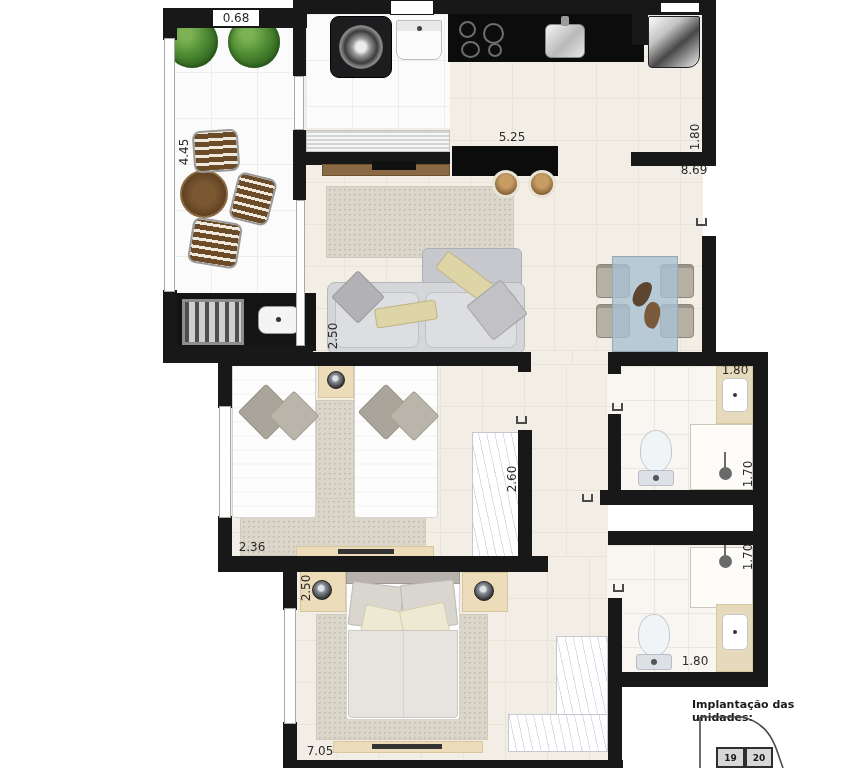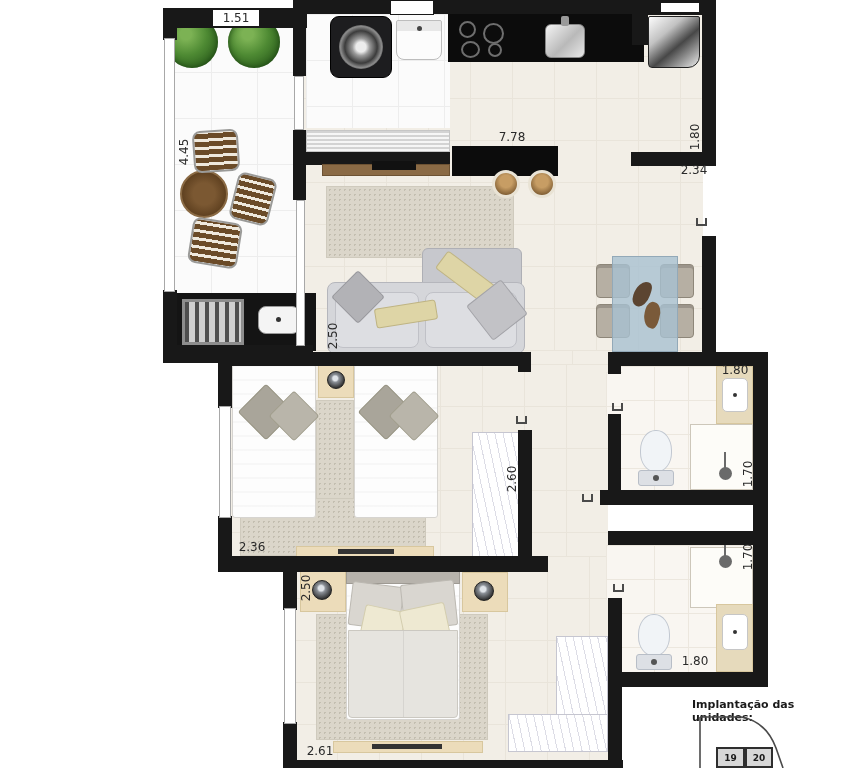--- a/index.html
+++ b/index.html
@@ -234,34 +234,34 @@
   <div class="w" style="left:283px;top:722px;width:14px;height:40px"></div>
   <div class="w" style="left:283px;top:760px;width:340px;height:8px"></div>
 
   <div class="dm" style="left:696px;top:218px"></div>
   <div class="dm" style="left:516px;top:416px"></div>
   <div class="dm" style="left:612px;top:403px"></div>
   <div class="dm" style="left:582px;top:494px"></div>
   <div class="dm" style="left:613px;top:584px"></div>
 
   <div class="wallgap" style="left:212px;top:9px;width:48px;height:18px"></div>
-  <div class="lbl" style="left:212px;top:11px;width:48px">1.51</div>
+  <div class="lbl" style="left:212px;top:11px;width:48px">0.68</div>
   <div class="lbl vl" style="left:164px;top:145px">4.45</div>
-  <div class="lbl" style="left:488px;top:130px;width:48px">7.78</div>
+  <div class="lbl" style="left:488px;top:130px;width:48px">5.25</div>
   <div class="lbl vl" style="left:675px;top:130px">1.80</div>
-  <div class="lbl" style="left:668px;top:163px;width:52px">2.34</div>
+  <div class="lbl" style="left:668px;top:163px;width:52px">8.69</div>
   <div class="lbl vl" style="left:313px;top:329px">2.50</div>
   <div class="lbl" style="left:228px;top:540px;width:48px">2.36</div>
   <div class="lbl vl" style="left:492px;top:472px">2.60</div>
   <div class="lbl" style="left:716px;top:363px;width:38px">1.80</div>
   <div class="lbl vl" style="left:728px;top:467px">1.70</div>
   <div class="lbl vl" style="left:728px;top:550px">1.70</div>
   <div class="lbl" style="left:674px;top:654px;width:42px">1.80</div>
   <div class="lbl vl" style="left:286px;top:581px">2.50</div>
-  <div class="lbl" style="left:296px;top:744px;width:48px">2.61</div>
+  <div class="lbl" style="left:296px;top:744px;width:48px">7.05</div>
 
   <div style="left:692px;top:698px;width:160px;height:14px;font-size:11px;font-weight:bold;color:#1a1a1a;z-index:8">Implantação das unidades:</div>
   <svg style="left:693px;top:710px;z-index:8" width="100" height="58" viewBox="0 0 100 58">
     <path d="M7,7 H48 C66,10 77,22 83,38 L90,58" fill="none" stroke="#4a4a4a" stroke-width="1.6"></path>
     <line x1="7" y1="7" x2="7" y2="58" stroke="#4a4a4a" stroke-width="1.6"></line>
   </svg>
   <div style="left:716px;top:747px;width:29px;height:21px;background:#d7d7d7;border:2px solid #2e2e2e;z-index:9;
        display:flex;align-items:center;justify-content:center;font-size:9px;font-weight:bold;color:#1a1a1a">19</div>
   <div style="left:745px;top:747px;width:28px;height:21px;background:#d7d7d7;border:2px solid #2e2e2e;z-index:9;
        display:flex;align-items:center;justify-content:center;font-size:9px;font-weight:bold;color:#1a1a1a">20</div>

